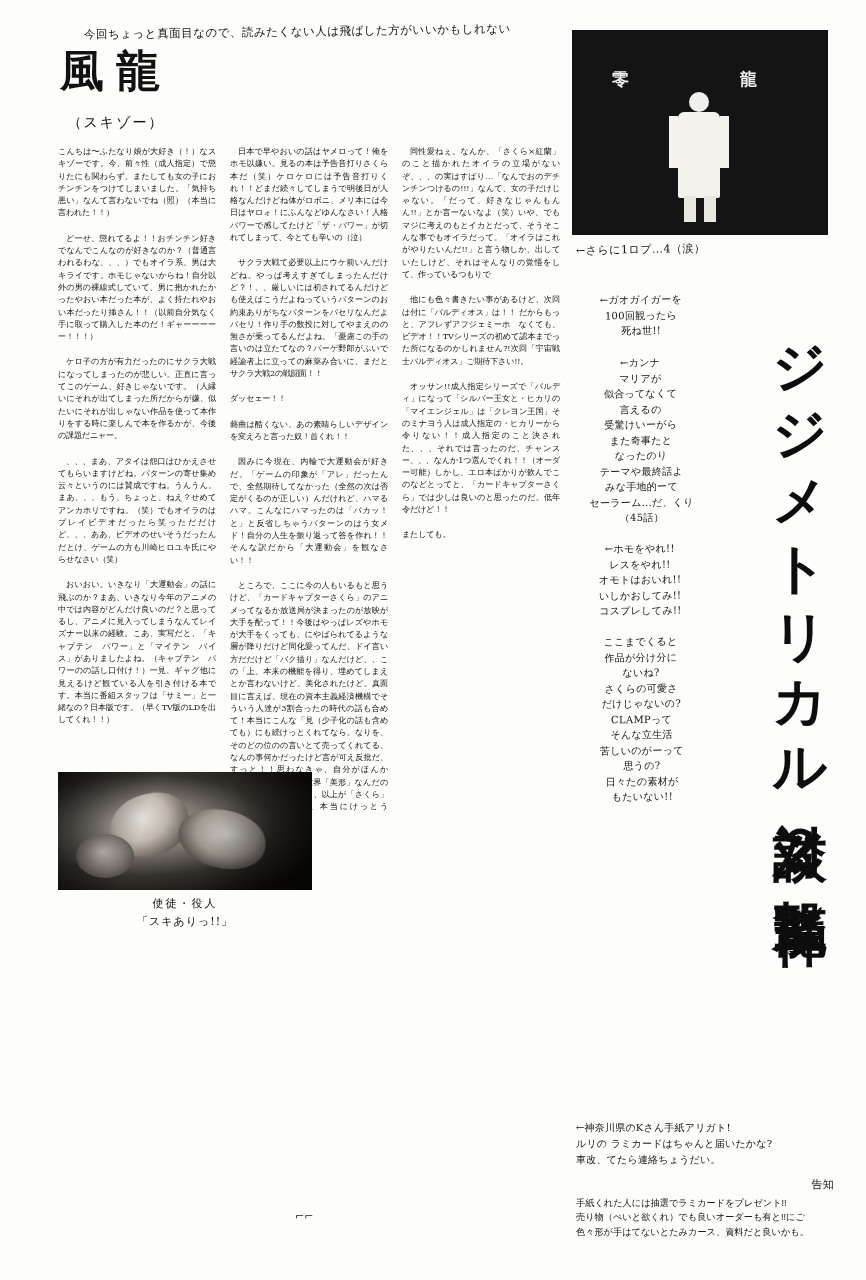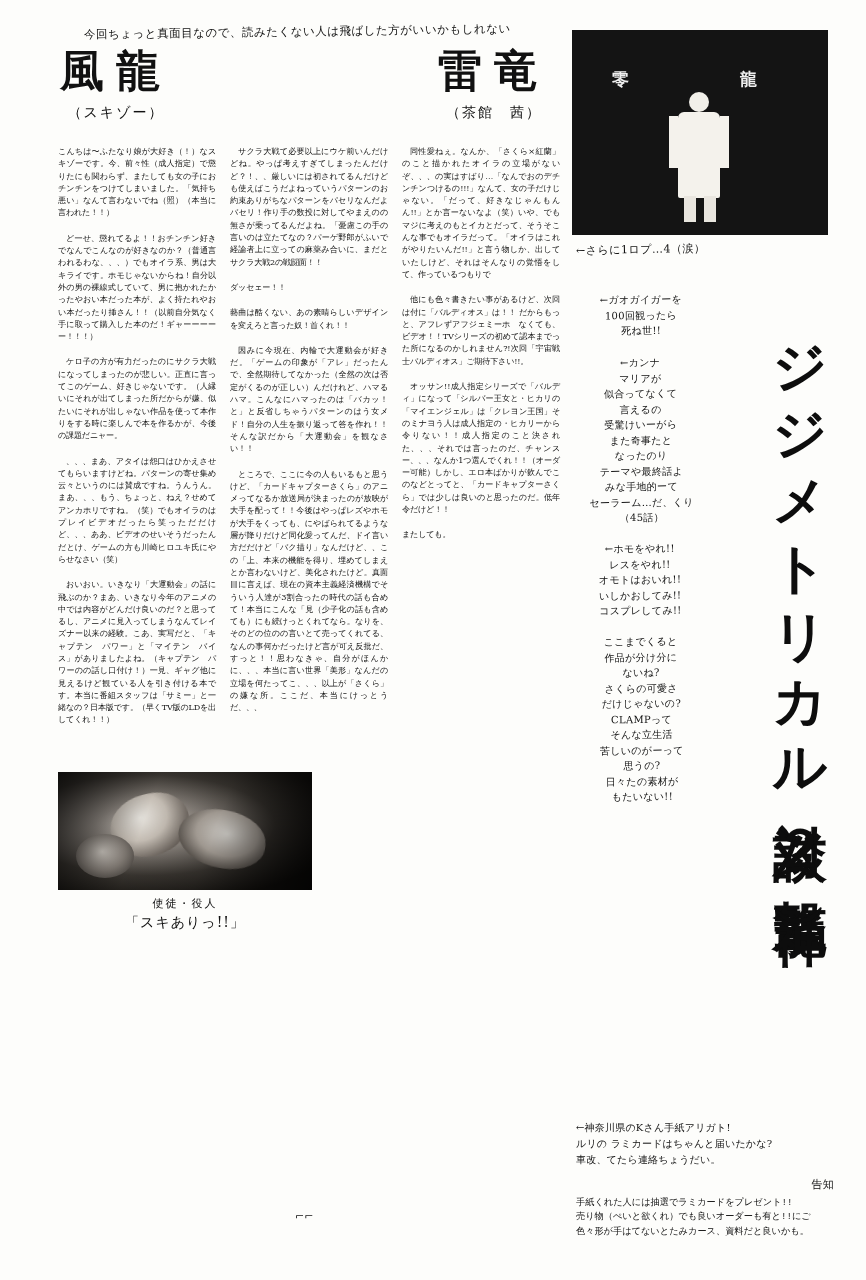--- a/index.html
+++ b/index.html
@@ -52,21 +52,21 @@
     font-family: "DejaVu Serif", serif;
     font-weight: bold;
     font-size: 44px;
     letter-spacing: 12px;
     line-height: 1.05;
   }
   .title-sub {
     font-family: "DejaVu Serif", serif;
     font-size: 14px;
     letter-spacing: 2px;
-    margin-top: 10px;
+    margin-top: 20px;
   }
 
   
   .body-cols {
     position: absolute;
     left: 58px;
     top: 145px;
     width: 502px;
     display: flex;
     gap: 14px;
@@ -134,21 +134,21 @@
     left: 58px;
     top: 896px;
     width: 254px;
     text-align: center;
     font-family: "DejaVu Serif", serif;
     font-size: 11px;
     letter-spacing: 2px;
   }
   .photo-caption small {
     display: block;
-    font-size: 14px;
+    font-size: 11px;
     letter-spacing: 1px;
     margin-top: 3px;
   }
 
   
   .art-panel {
     position: absolute;
     left: 572px;
     top: 30px;
     width: 256px;
@@ -257,21 +257,21 @@
     display: block;
     text-align: right;
     margin: 8px 14px 2px 0;
     font-size: 11px;
   }
   .letter-2 {
     position: absolute;
     left: 576px;
     top: 1196px;
     width: 278px;
-    font-family: Liberation Mono, monospace;
+    font-family: Liberation Sans, sans-serif;
     font-size: 9.2px;
     line-height: 1.55;
     white-space: pre-line;
   }
 
   
   .stray {
     position: absolute;
     font-family: "DejaVu Serif", serif;
     font-size: 11px;
@@ -282,37 +282,34 @@
 <body>
 
 <div class="page">
 
   <div class="top-note">今回ちょっと真面目なので、読みたくない人は飛ばした方がいいかもしれない</div>
 
   <div class="title-row">
     <div class="title-block">
       <div class="title-main">風龍</div>
       <div class="title-sub">（スキゾー）</div>
-    </div>
-    <div class="title-block">
-      <div class="title-main">雷竜</div>
-      <div class="title-sub">（茶館　茜）</div>
     </div>
   </div>
 
   <div class="body-cols">
     <div class="col">
       <div class="para">こんちは〜ふたなり娘が大好き（！）なスキゾーです。今、前々性（成人指定）で懲りたにも関わらず、またしても女の子におチンチンをつけてしまいました。「気持ち悪い」なんて言わないでね（照）（本当に言われた！！）</div>
       <div class="para indent">ど一せ、懲れてるよ！！おチンチン好きでなんでこんなのが好きなのか？（普通言われるわな、、、）でもオイラ系、男は大キライです。ホモじゃないからね！自分以外の男の裸線式していて、男に抱かれたかったやおい本だった本が、よく持たれやおい本だったり挿さん！！（以前自分気なく手に取って購入した本のだ！ギャーーーーー！！！）</div>
       <div class="para indent">ケロ子の方が有力だったのにサクラ大戦になってしまったのが悲しい。正直に言ってこのゲーム、好きじゃないです。（人縁いにそれが出てしまった所だからが嫌、似たいにそれが出しゃない作品を使って本作りをする時に楽しんで本を作るかが、今後の課題だニャー。</div>
       <div class="para indent">、、、まあ、アタイは怨口はひかえさせてもらいますけどね。パターンの寄せ集め云々というのには賛成ですね。うんうん。まあ、、、もう、ちょっと、ねえ？せめてアンカホリですね。（笑）でもオイラのはプレイビデオだったら笑っただだけど、、、ああ、ビデオのせいそうだったんだとけ、ゲームの方も川崎ヒロユキ氏にやらせなさい（笑）</div>
       <div class="para indent">おいおい。いきなり「大運動会」の話に飛ぶのか？まあ、いきなり今年のアニメの中では内容がどんだけ良いのだ？と思ってるし、アニメに見入ってしまうなんてレイズナー以来の経験。こあ、実写だと、「キャプテン　パワー」と「マイテン　バイス」がありましたよね。（キャプテン　パワーのの話し口付け！）一見、ギャグ他に見えるけど観ている人を引き付ける本です。本当に番組スタッフは「サミー」と一緒なの？日本版です。（早くTV版のLDを出してくれ！！）</div>
     </div>
 
     <div class="col">
+      <div class="para indent">日本で早やおいの話はヤメロって！俺をホモ以嫌い。見るの本は予告音打りさくら本だ（笑）ケロケロには予告音打りくれ！！どまだ続々してしまうで明後日が人格なんだけどね体がロボニ、メリ本には今日はヤロォ！にふんなどゆんなさい！人格パワーで感してたけど「ザ・パワー」が切れてしまって、今とても辛いの（泣）</div>
       <div class="para indent">サクラ大戦て必要以上にウケ前いんだけどね。やっぱ考えすぎてしまったんだけど？！、、厳しいには初されてるんだけども使えばこうだよねっていうパターンのお約束ありがちなパターンをパセリなんだよバセリ！作り手の数投に対してやまえのの無さが乗ってるんだよね。「憂慮この手の言いのは立たてなの？パーゲ野郎がふいで経論者上に立っての麻薬み合いに、まだとサクラ大戦2の戦闘面！！</div>
       <div class="para">ダッセェー！！</div>
       <div class="para">藝曲は酷くない、あの素晴らしいデザインを変えろと言った奴！首くれ！！</div>
       <div class="para indent">因みに今現在、内輪で大運動会が好きだ。「ゲームの印象が「アレ」だったんで、全然期待してなかった（全然の次は否定がくるのが正しい）んだけれど、ハマるハマ。こんなにハマったのは「バカッ！と」と反省しちゃうパターンのはう女メド！自分の人生を振り返って答を作れ！！そんな訳だから「大運動会」を観なさい！！</div>
       <div class="para indent">ところで、ここに今の人もいるもと思うけど、「カードキャプターさくら」のアニメってなるか放送局が決まったのが放映が大手を配って！！今後はやっぱレズやホモが大手をくっても、にやばられてるような層が降りだけど同化愛ってんだ、ドイ言い方だだけど「バク描り」なんだけど、、この「上、本来の機能を得り、埋めてしまえとか言わないけど、美化されたけど。真面目に言えば、現在の資本主義経済機構でそういう人達が3割合ったの時代の話も合めて！本当にこんな「見（少子化の話も含めても）にも続けっとくれてなら。なりを、そのどの位のの言いとて売ってくれてる、なんの事何かだったけど言が可え反批だ、すっと！！思わなきゃ、自分がほんかに、、、本当に言い世界「美形」なんだの立場を何たってこ、、、以上が「さくら」の嫌な所。ここだ、本当にけっとうだ、、、</div>
     </div>
 
     <div class="col">
       <div class="para indent">同性愛ねぇ。なんか、「さくら×紅蘭」のこと描かれたオイラの立場がないぞ、、、の実はすばり…「なんでおのデチンチンつけるの!!!」なんて、女の子だけじゃない。「だって、好きなじゃんもんん!!」とか言ーないなよ（笑）いや、でもマジに考えのもとイカとだって、そうそこんな事でもオイラだって。「オイラはこれがやりたいんだ!!」と言う物しか、出していたしけど、それはそんなりの覚悟をして、作っているつもりで</div>
       <div class="para indent">他にも色々書きたい事があるけど、次回は付に「バルディオス」は！！ だからもっと、アフレずアフジェミーホ　なくても、ビデオ！！TVシリーズの初めて認本までった所になるのかしれません?!次回「宇宙戦士バルディオス」ご期待下さい!!。</div>

